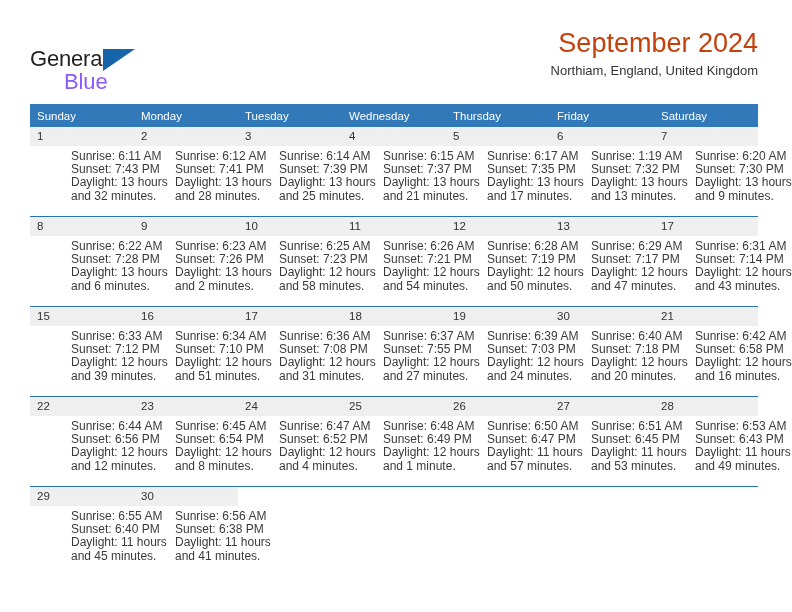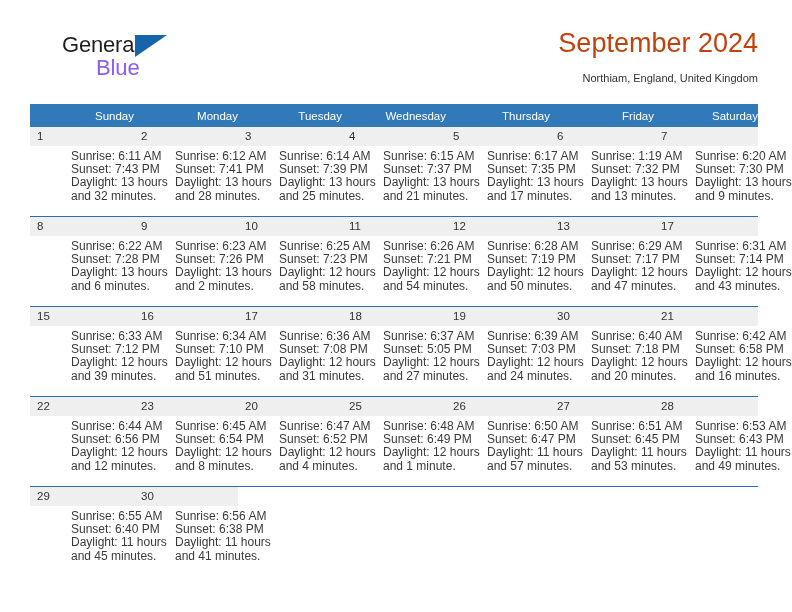--- a/index.html
+++ b/index.html
@@ -25,24 +25,23 @@
   .topbar {
     position: absolute;
     left: 30px;
     top: 26px;
     right: 34px;
     height: 70px;
   }
   .brand {
     position: absolute;
     left: 0;
-    top: 6px;
+    top: 20px;
     width: 140px;
     height: 58px;
-    margin-left: 32px;
   }
   .brand-general {
     position: absolute;
     left: 0;
     top: 0;
     font-size: 22px;
     letter-spacing: -0.2px;
     color: #231f20;
     font-family: "Liberation Sans", sans-serif;
   }
@@ -71,42 +70,42 @@
     text-align: right;
   }
   .month-title {
     font-size: 27px;
     color: #c2410c;
     font-weight: normal;
     line-height: 34px;
     white-space: nowrap;
   }
   .location {
-    font-size: 11px;
+    font-size: 13px;
     color: #333333;
     line-height: 22px;
-    margin-top: 7px;
+    margin-top: 0;
     white-space: nowrap;
   }
 
   
   .cal {
     position: absolute;
     left: 30px;
     top: 104px;
     width: 728px;
     border-collapse: collapse;
     table-layout: fixed;
   }
   .cal th {
     background: #3179b9;
     color: #ffffff;
     font-size: 11.5px;
     font-weight: normal;
-    text-align: right;
+    text-align: left;
     padding: 5px 0 5px 7px;
     height: 13px;
     vertical-align: middle;
     border: none;
   }
   .cal td {
     vertical-align: top;
     padding: 0;
     border: none;
     width: 104px;
@@ -330,21 +329,21 @@
             <div>Sunrise: 6:36 AM</div>
             <div>Sunset: 7:08 PM</div>
             <div>Daylight: 12 hours</div>
             <div>and 31 minutes.</div>
           </div>
         </td>
         <td>
           <div class="daynum">18</div>
           <div class="info">
             <div>Sunrise: 6:37 AM</div>
-            <div>Sunset: 5:05 PM</div>
+            <div>Sunset: 7:55 PM</div>
             <div>Daylight: 12 hours</div>
             <div>and 27 minutes.</div>
           </div>
         </td>
         <td>
           <div class="daynum">19</div>
           <div class="info">
             <div>Sunrise: 6:39 AM</div>
             <div>Sunset: 7:03 PM</div>
             <div>Daylight: 12 hours</div>
@@ -384,21 +383,21 @@
         <td>
           <div class="daynum">23</div>
           <div class="info">
             <div>Sunrise: 6:45 AM</div>
             <div>Sunset: 6:54 PM</div>
             <div>Daylight: 12 hours</div>
             <div>and 8 minutes.</div>
           </div>
         </td>
         <td>
-          <div class="daynum">20</div>
+          <div class="daynum">24</div>
           <div class="info">
             <div>Sunrise: 6:47 AM</div>
             <div>Sunset: 6:52 PM</div>
             <div>Daylight: 12 hours</div>
             <div>and 4 minutes.</div>
           </div>
         </td>
         <td>
           <div class="daynum">25</div>
           <div class="info">

